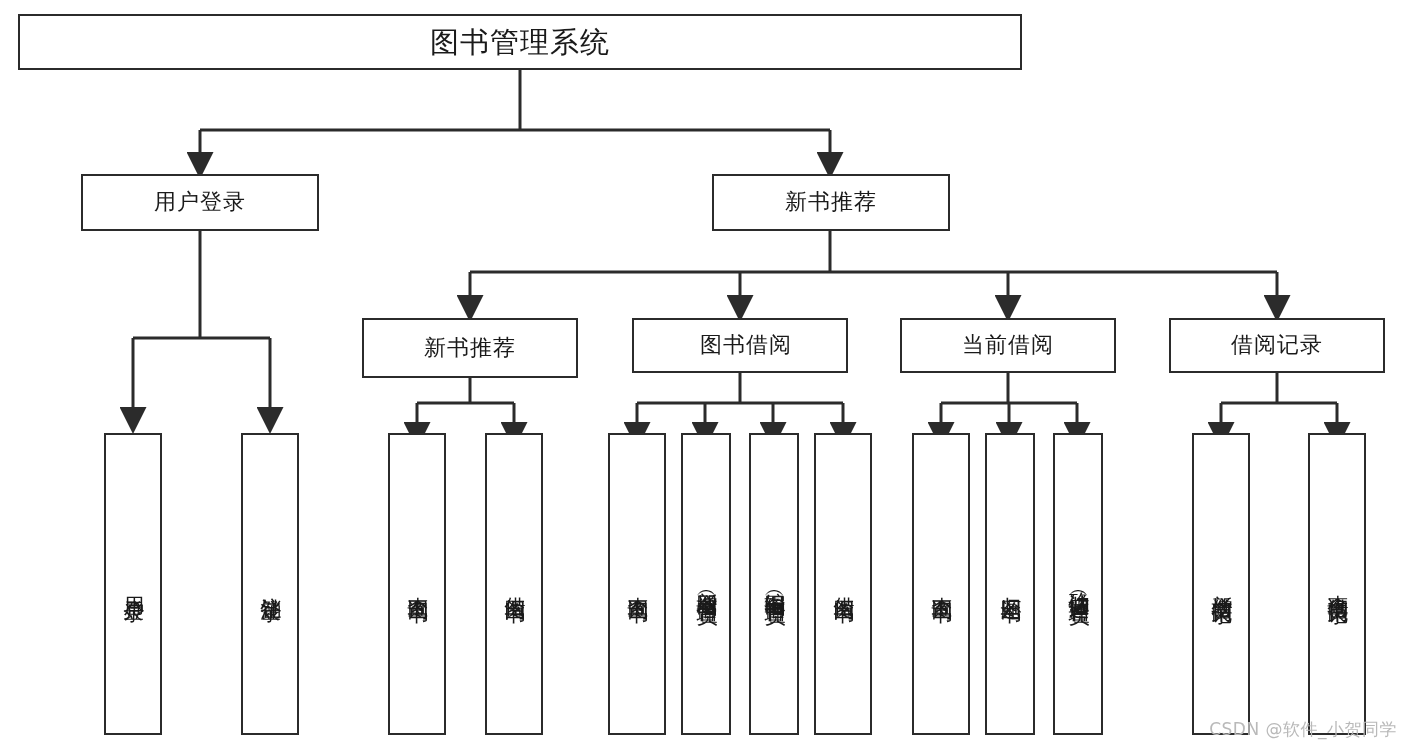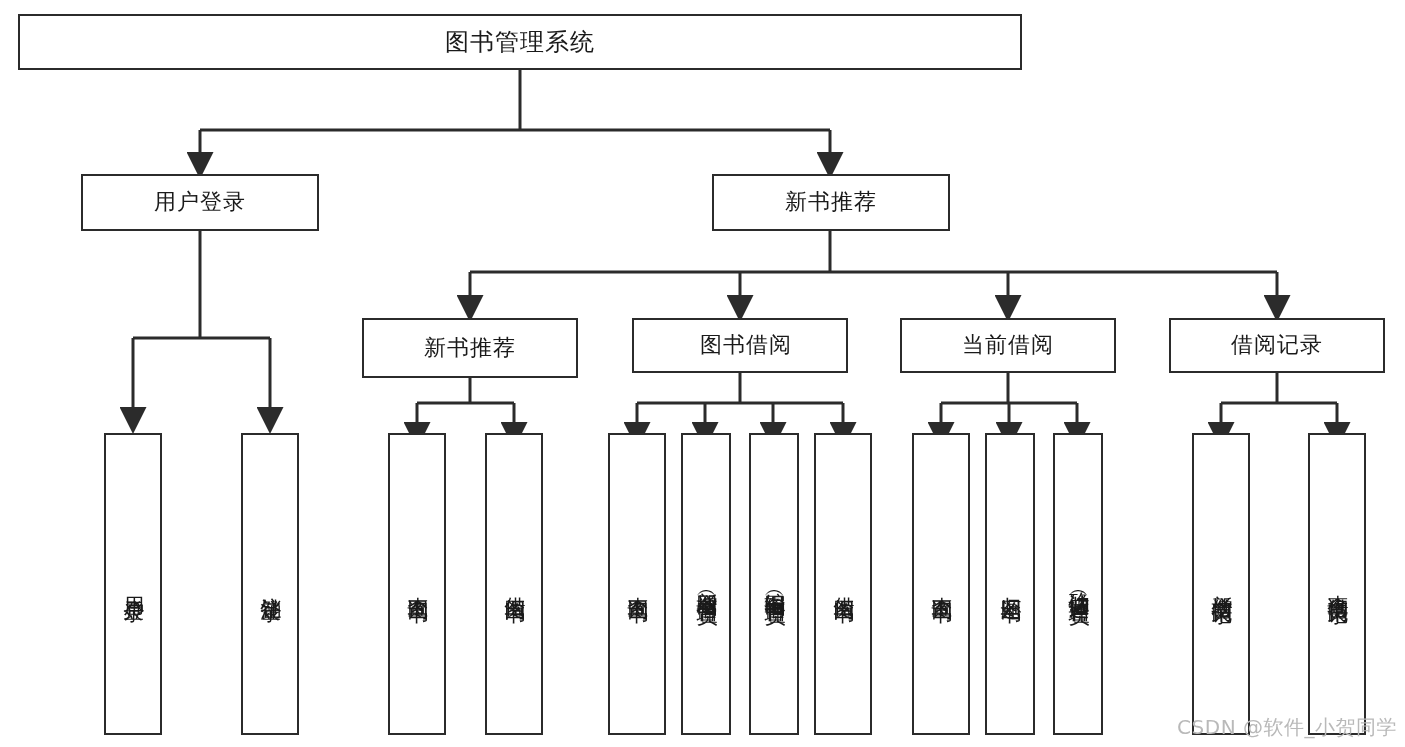--- a/index.html
+++ b/index.html
@@ -29,21 +29,21 @@
     justify-content: center;
     color: #1a1a1a;
   }
   .node.horiz {
     font-size: 22px;
     letter-spacing: 1px;
     line-height: 1.2;
     white-space: nowrap;
   }
   .node.root {
-    font-size: 24px;
+    font-size: 29px;
   }
   
   .node.vert {
     align-items: center;
     justify-content: center;
   }
   .node.vert .vtext {
     writing-mode: vertical-rl;
     text-orientation: upright;
     font-size: 21px;
@@ -59,21 +59,21 @@
     top: 0;
     width: 1405px;
     height: 747px;
     pointer-events: none;
   }
   
   .watermark {
     position: absolute;
     right: 8px;
     bottom: 6px;
-    font-size: 20px;
+    font-size: 17px;
     color: #b9b9b9;
     letter-spacing: 0.5px;
     white-space: nowrap;
     font-family: "DejaVu Sans", "Liberation Sans", sans-serif;
   }
 </style>
 </head>
 <body>
 
 <div id="canvas">

